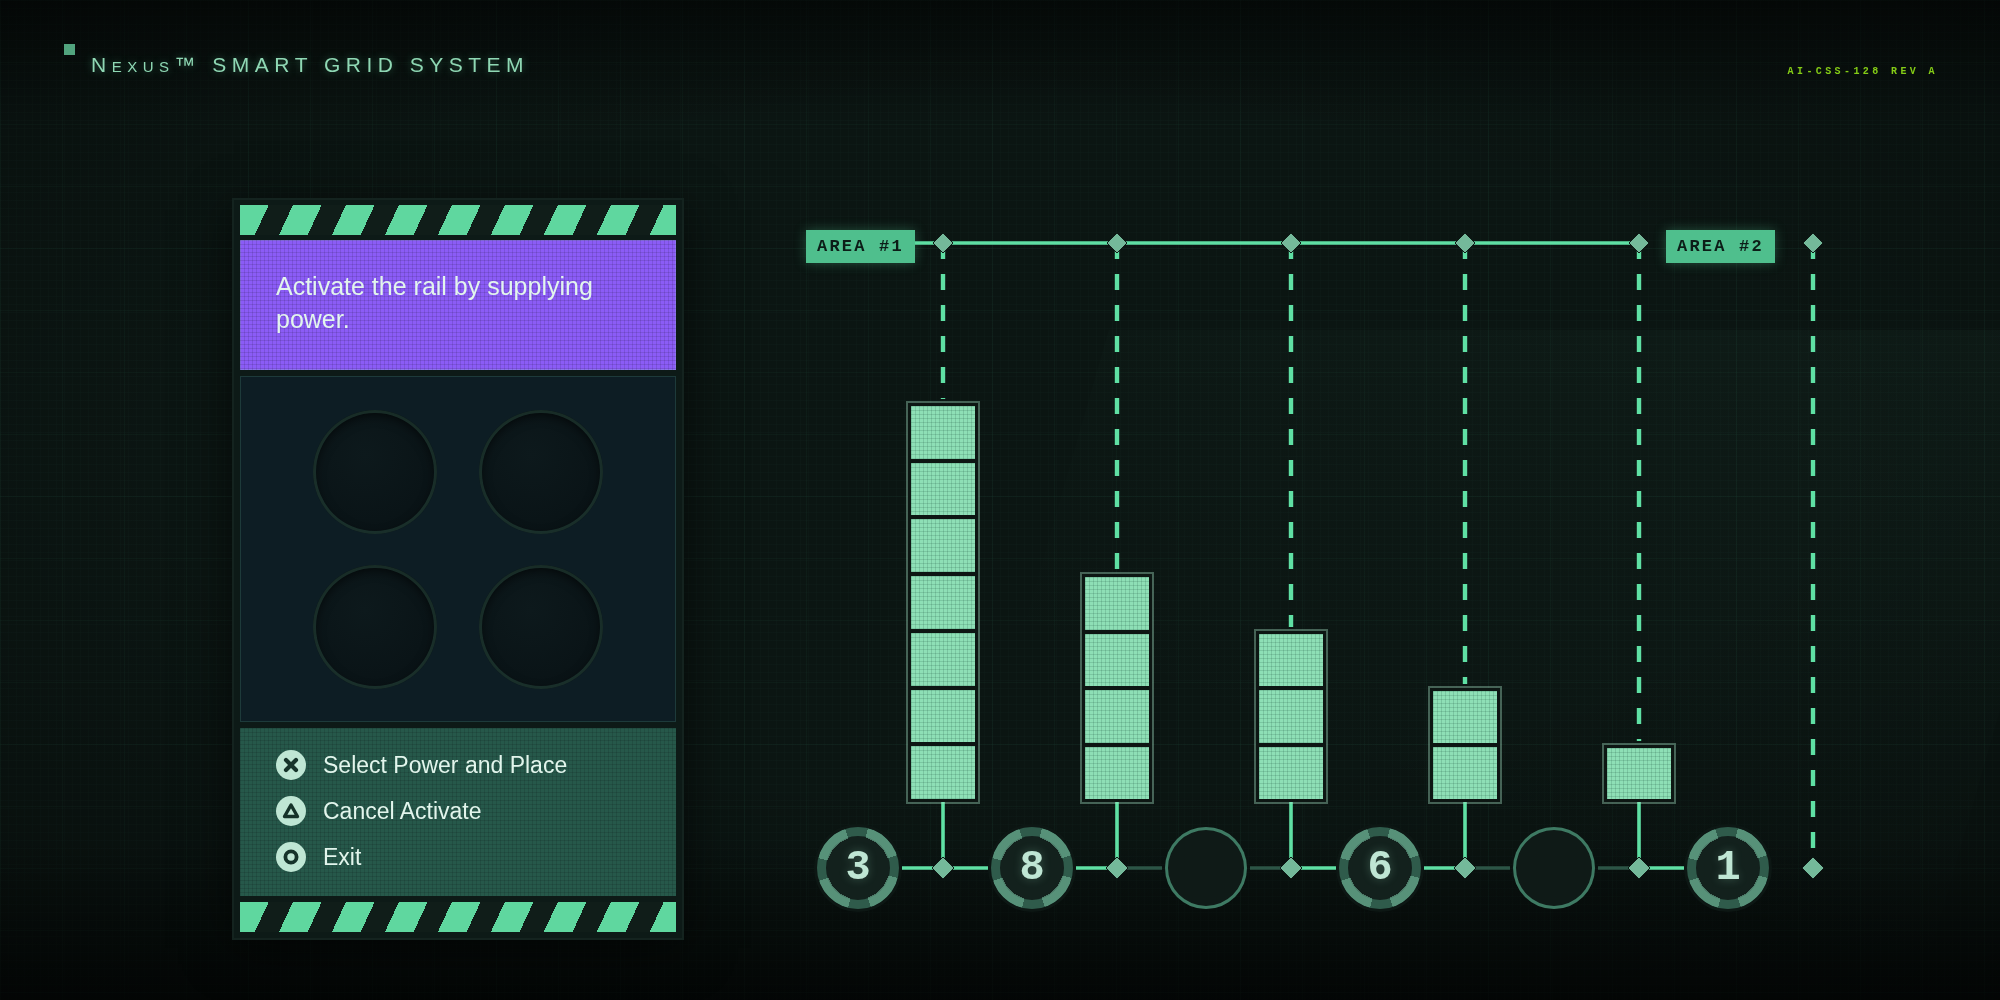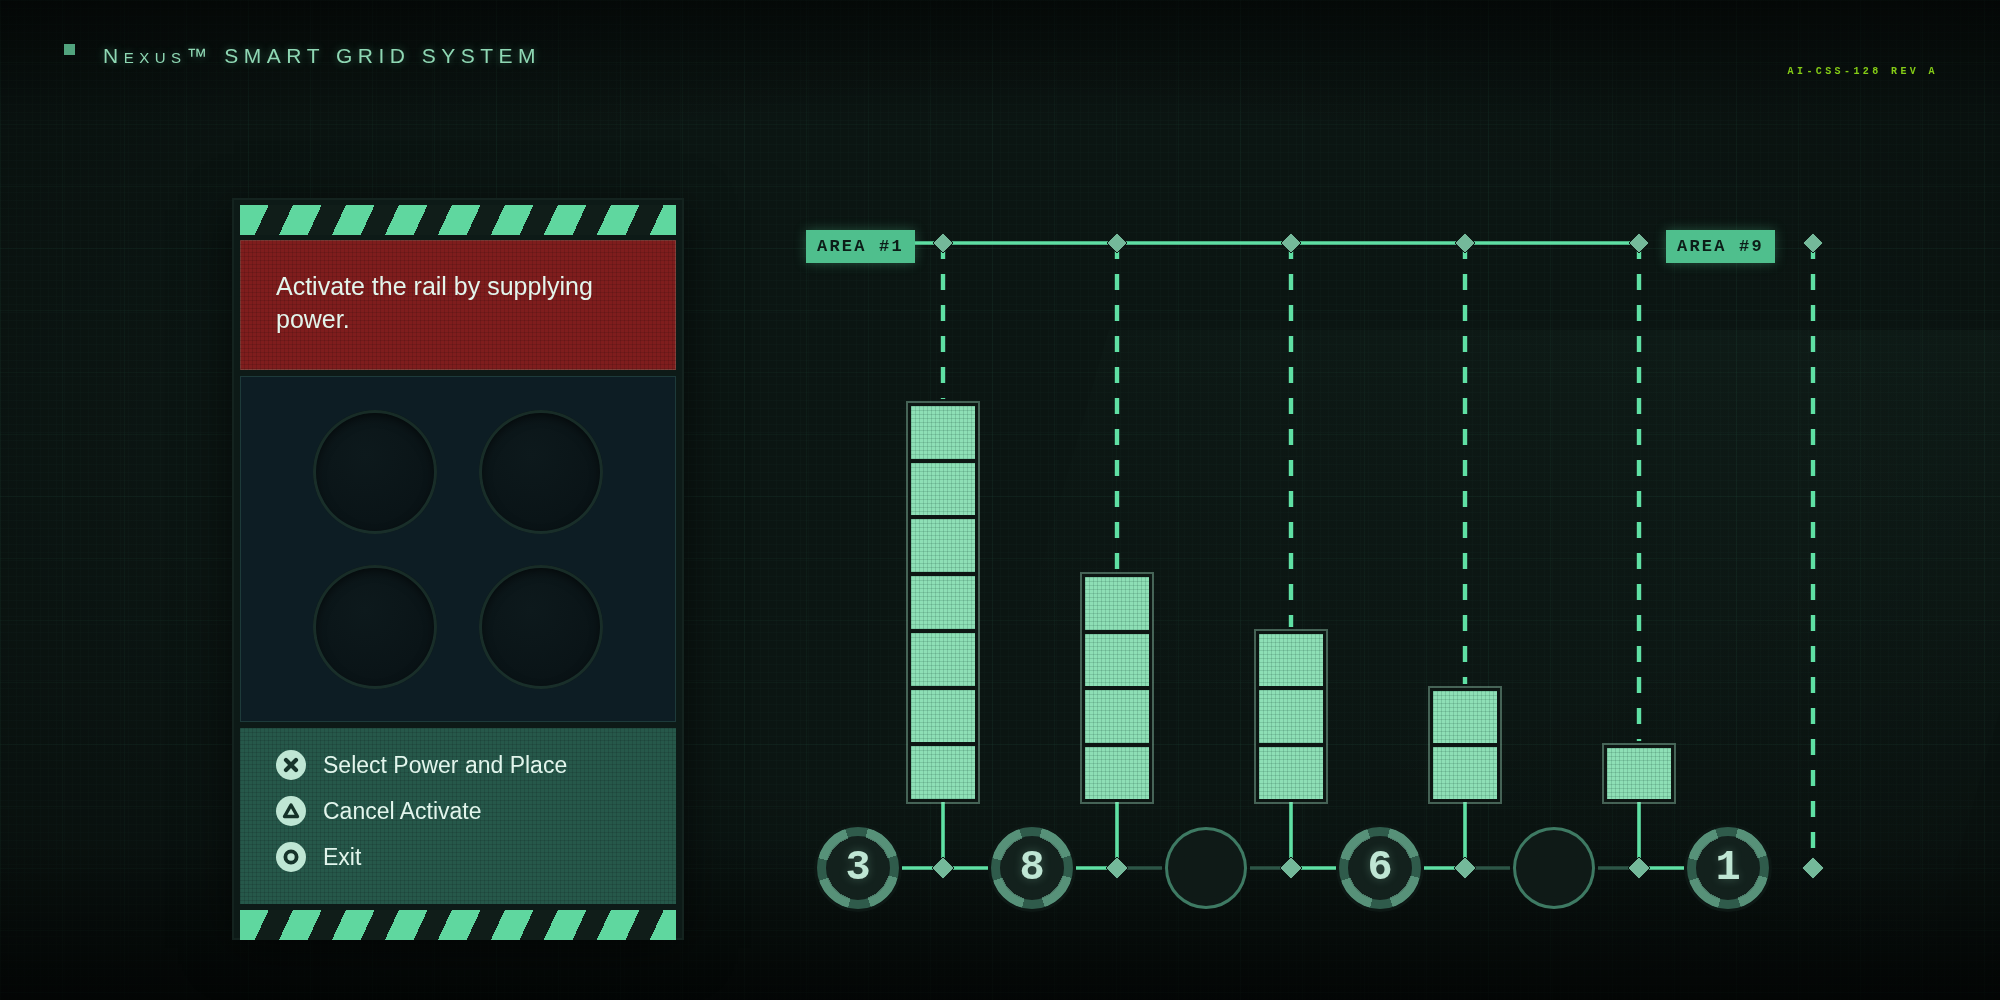--- a/index.html
+++ b/index.html
@@ -31,21 +31,21 @@
   #bg-sheen {
     position:absolute; left:1020px; top:330px; width:1000px; height:620px;
     background:linear-gradient(200deg, rgba(120,220,180,0.035) 0%, rgba(120,220,180,0.012) 40%, rgba(0,0,0,0) 72%);
     transform:skewX(-16deg);
     pointer-events:none;
   }
 
   
   #header-title {
     position:absolute; left:64px; top:44px;
-    display:flex; align-items:flex-start; gap:28px;
+    display:flex; align-items:flex-end; gap:16px;
     z-index:5;
   }
   #header-square {
     width:11px; height:11px; background:#5fbf93;
     margin-bottom:22px; opacity:.85;
   }
   #header-text {
     font-size:21px; letter-spacing:5.5px;
     color:#8fd8b4; font-variant:small-caps; font-weight:500;
     text-shadow:0 0 9px rgba(90,200,150,.45);
@@ -64,21 +64,21 @@
     box-shadow:0 0 0 2px #14231f, 0 10px 46px rgba(0,0,0,.62);
   }
   .hazard {
     height:30px; margin:5px 6px;
     background:repeating-linear-gradient(115deg,
       #5fd79f 0px, #5fd79f 26px,
       #101d19 26px, #101d19 48px);
   }
   #panel-instruction {
     margin:0 6px; padding:30px 36px 34px 36px;
-    background:#7f1d1d;
+    background:#8b5cf6;
     box-shadow:inset 0 0 0 1px rgba(150,230,195,.18);
     position:relative;
   }
   #panel-instruction::after {
     content:""; position:absolute; inset:0;
     background-image:
       linear-gradient(rgba(0,0,0,.11) 1px, transparent 1px),
       linear-gradient(90deg, rgba(0,0,0,.11) 1px, transparent 1px);
     background-size:4px 4px; pointer-events:none;
   }
@@ -92,21 +92,21 @@
     box-shadow:inset 0 0 0 1px rgba(110,200,170,.17);
     display:grid; grid-template-columns:1fr 1fr; grid-template-rows:1fr 1fr;
     place-items:center; padding:18px 52px;
   }
   .slot {
     width:124px; height:124px; border-radius:50%;
     background:radial-gradient(circle at 42% 36%, #0d191c 0%, #0a1417 62%, #080f12 100%);
     box-shadow:inset 0 0 0 3px rgba(40,72,62,.55), inset 0 4px 12px rgba(0,0,0,.75);
   }
   #panel-actions {
-    margin:6px 6px 0 6px; padding:22px 36px 32px 36px;
+    margin:6px 6px 0 6px; padding:22px 36px 24px 36px;
     background:#26584a; position:relative;
   }
   #panel-actions::after {
     content:""; position:absolute; inset:0;
     background-image:
       linear-gradient(rgba(0,0,0,.11) 1px, transparent 1px),
       linear-gradient(90deg, rgba(0,0,0,.11) 1px, transparent 1px);
     background-size:4px 4px; pointer-events:none;
   }
   .action-row {
@@ -280,21 +280,21 @@
         <path d="M 1465 233 L 1475 243 L 1465 253 L 1455 243 Z" fill="#74b99a" stroke="#0e1a16" stroke-width="1"></path>
         <path d="M 1465 857 L 1476 868 L 1465 879 L 1454 868 Z" fill="#74b99a" stroke="#0e1a16" stroke-width="1"></path>
         <path d="M 1639 233 L 1649 243 L 1639 253 L 1629 243 Z" fill="#74b99a" stroke="#0e1a16" stroke-width="1"></path>
         <path d="M 1639 857 L 1650 868 L 1639 879 L 1628 868 Z" fill="#74b99a" stroke="#0e1a16" stroke-width="1"></path>
         <path d="M 1813 233 L 1823 243 L 1813 253 L 1803 243 Z" fill="#74b99a" stroke="#0e1a16" stroke-width="1"></path>
         <path d="M 1813 857 L 1824 868 L 1813 879 L 1802 868 Z" fill="#74b99a" stroke="#0e1a16" stroke-width="1"></path>
       </g>
   </svg>
 
   <div class="area-badge" id="area-start" style="left:806px; top:230px;">AREA #1</div>
-  <div class="area-badge" id="area-end" style="left:1666px; top:230px;">AREA #9</div>
+  <div class="area-badge" id="area-end" style="left:1666px; top:230px;">AREA #2</div>
 
   <div id="bars">
       <div class="bar" style="left: 908px; top: 403px; width: 70px; height: 399px;">
         <div class="bar-seg"></div>
         <div class="bar-seg"></div>
         <div class="bar-seg"></div>
         <div class="bar-seg"></div>
         <div class="bar-seg"></div>
         <div class="bar-seg"></div>
         <div class="bar-seg"></div>

